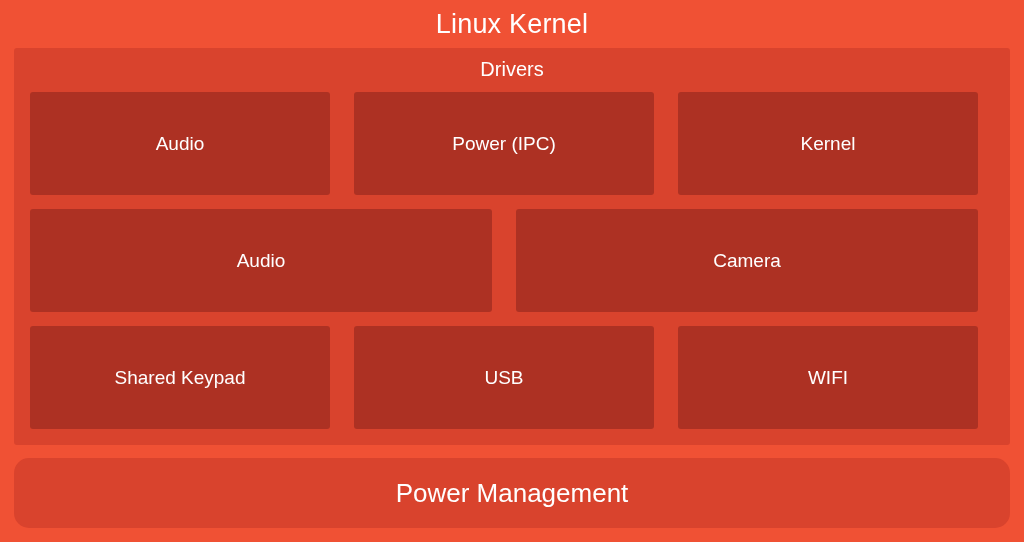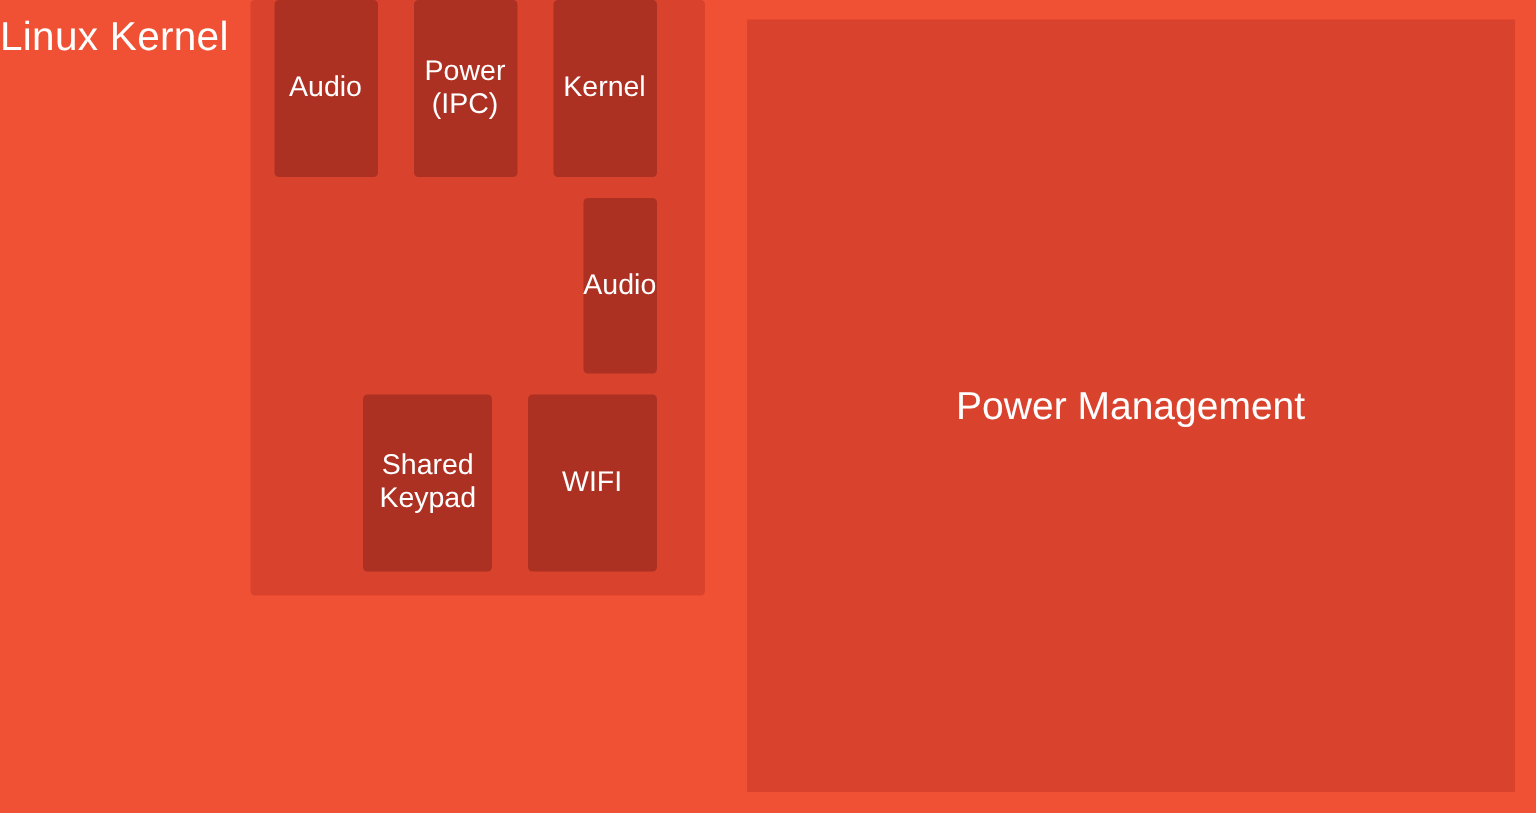--- a/index.html
+++ b/index.html
@@ -14,21 +14,21 @@
     overflow: hidden;
   }
 
   .kernel-root {
     position: relative;
     width: 1024px;
     height: 542px;
     background: #f05134;
     box-sizing: border-box;
     display: flex;
-    flex-direction: row;
+    flex-direction: column;
   }
 
   .kernel-title {
     height: 48px;
     line-height: 48px;
     text-align: center;
     color: #ffffff;
     font-size: 27px;
     font-weight: 400;
     letter-spacing: 0.2px;
@@ -56,21 +56,20 @@
     flex: 0 0 auto;
   }
 
   .drivers-grid {
     flex: 1 1 auto;
     display: flex;
     flex-direction: column;
     padding: 0 32px 16px 16px;
     box-sizing: border-box;
     gap: 14px;
-    align-items: flex-end;
   }
 
   .drivers-row {
     flex: 1 1 0;
     display: flex;
     flex-direction: row;
     gap: 24px;
     min-height: 0;
   }
 
@@ -84,54 +83,57 @@
     color: #ffffff;
     font-size: 19px;
     font-weight: 400;
     text-align: center;
     min-width: 0;
   }
 
   .power-bar {
     margin: 13px 14px 14px 14px;
     background: #d9432d;
-    border-radius: 0;
+    border-radius: 15px;
     flex: 1 1 auto;
     display: flex;
     align-items: center;
     justify-content: center;
     color: #ffffff;
     font-size: 26px;
     font-weight: 400;
   }
 </style>
 </head>
 <body>
 
 <div class="kernel-root">
 
   <div class="kernel-title">Linux Kernel</div>
 
   <div class="drivers-panel">
 
+    <div class="drivers-title">Drivers</div>
 
     <div class="drivers-grid">
 
       <div class="drivers-row">
         <div class="driver-cell">Audio</div>
         <div class="driver-cell">Power (IPC)</div>
         <div class="driver-cell">Kernel</div>
       </div>
 
       <div class="drivers-row">
         <div class="driver-cell">Audio</div>
+        <div class="driver-cell">Camera</div>
       </div>
 
       <div class="drivers-row">
         <div class="driver-cell">Shared Keypad</div>
+        <div class="driver-cell">USB</div>
         <div class="driver-cell">WIFI</div>
       </div>
 
     </div>
   </div>
 
   <div class="power-bar">Power Management</div>
 
 </div>
 

